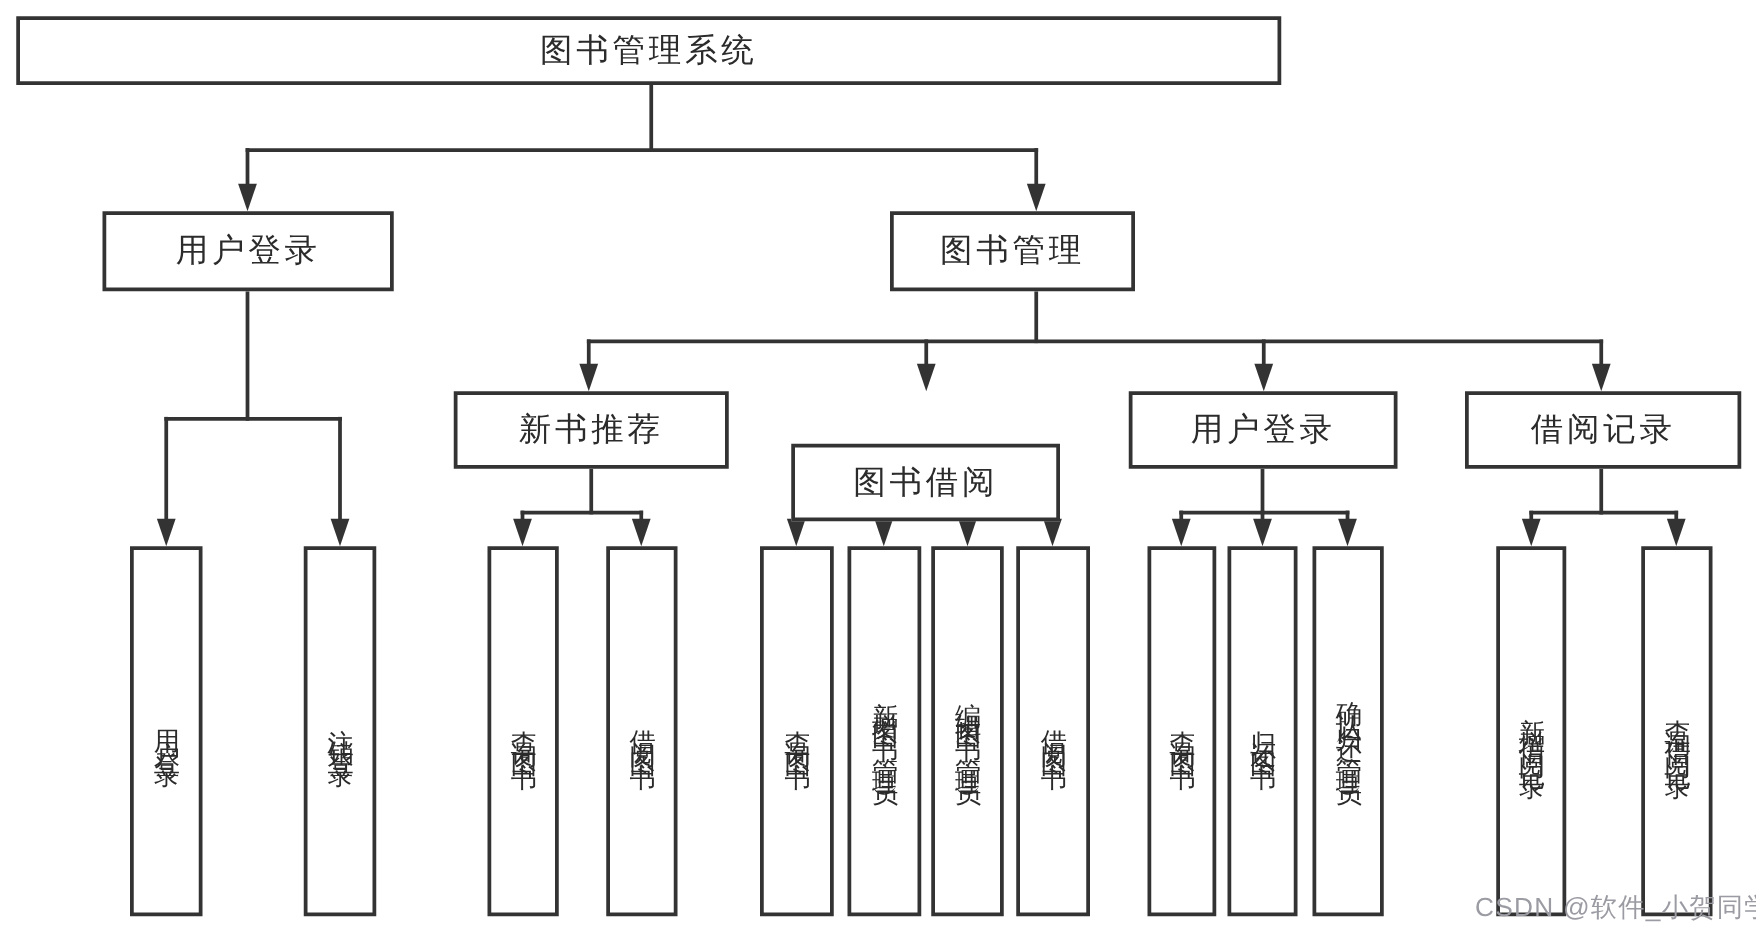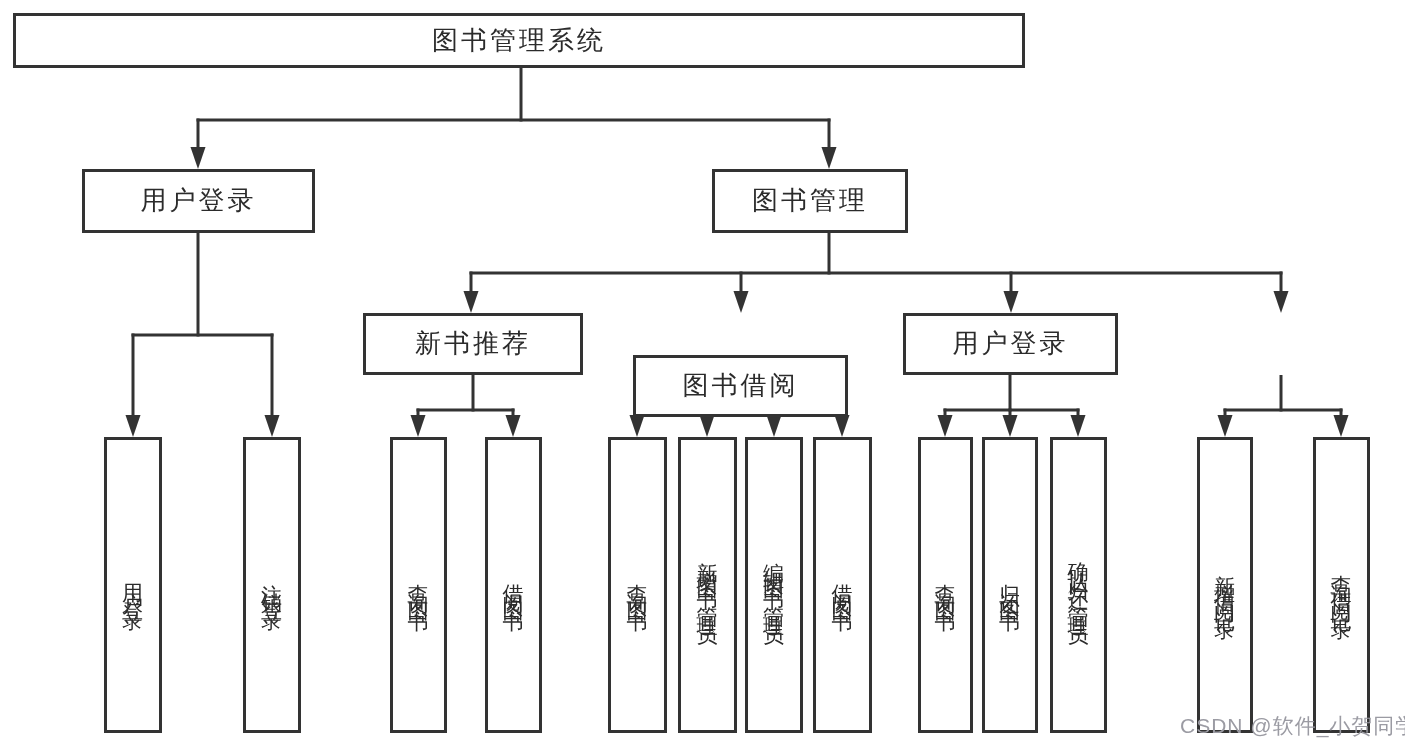--- a/index.html
+++ b/index.html
@@ -122,20 +122,21 @@
   </svg>
 
   <div class="node node-h" style="left:13px; top:13px; width:1012px; height:55px;">图书管理系统</div>
 
   <div class="node node-h" style="left:82px; top:169px; width:233px; height:64px;">用户登录</div>
   <div class="node node-h" style="left:712px; top:169px; width:196px; height:64px;">图书管理</div>
 
   <div class="node node-h" style="left:363px; top:313px; width:220px; height:62px;">新书推荐</div>
   <div class="node node-h" style="left:633px; top:313px; width:215px; height:62px;margin-top:42px;">图书借阅</div>
   <div class="node node-h" style="left:903px; top:313px; width:215px; height:62px;">用户登录</div>
+  <div class="node node-h" style="left:1172px; top:313px; width:221px; height:62px;">借阅记录</div>
 
   <div class="node node-v" style="left:104px; top:437px; width:58px; height:296px;">用户登录</div>
   <div class="node node-v" style="left:243px; top:437px; width:58px; height:296px;">注销登录</div>
 
   <div class="node node-v" style="left:390px; top:437px; width:57px; height:296px;">查询图书</div>
   <div class="node node-v" style="left:485px; top:437px; width:57px; height:296px;">借阅图书</div>
 
   <div class="node node-v" style="left:608px; top:437px; width:59px; height:296px;">查询图书</div>
   <div class="node node-v" style="left:678px; top:437px; width:59px; height:296px;">新增图书（管理员）</div>
   <div class="node node-v" style="left:745px; top:437px; width:58px; height:296px;">编辑图书（管理员）</div>

